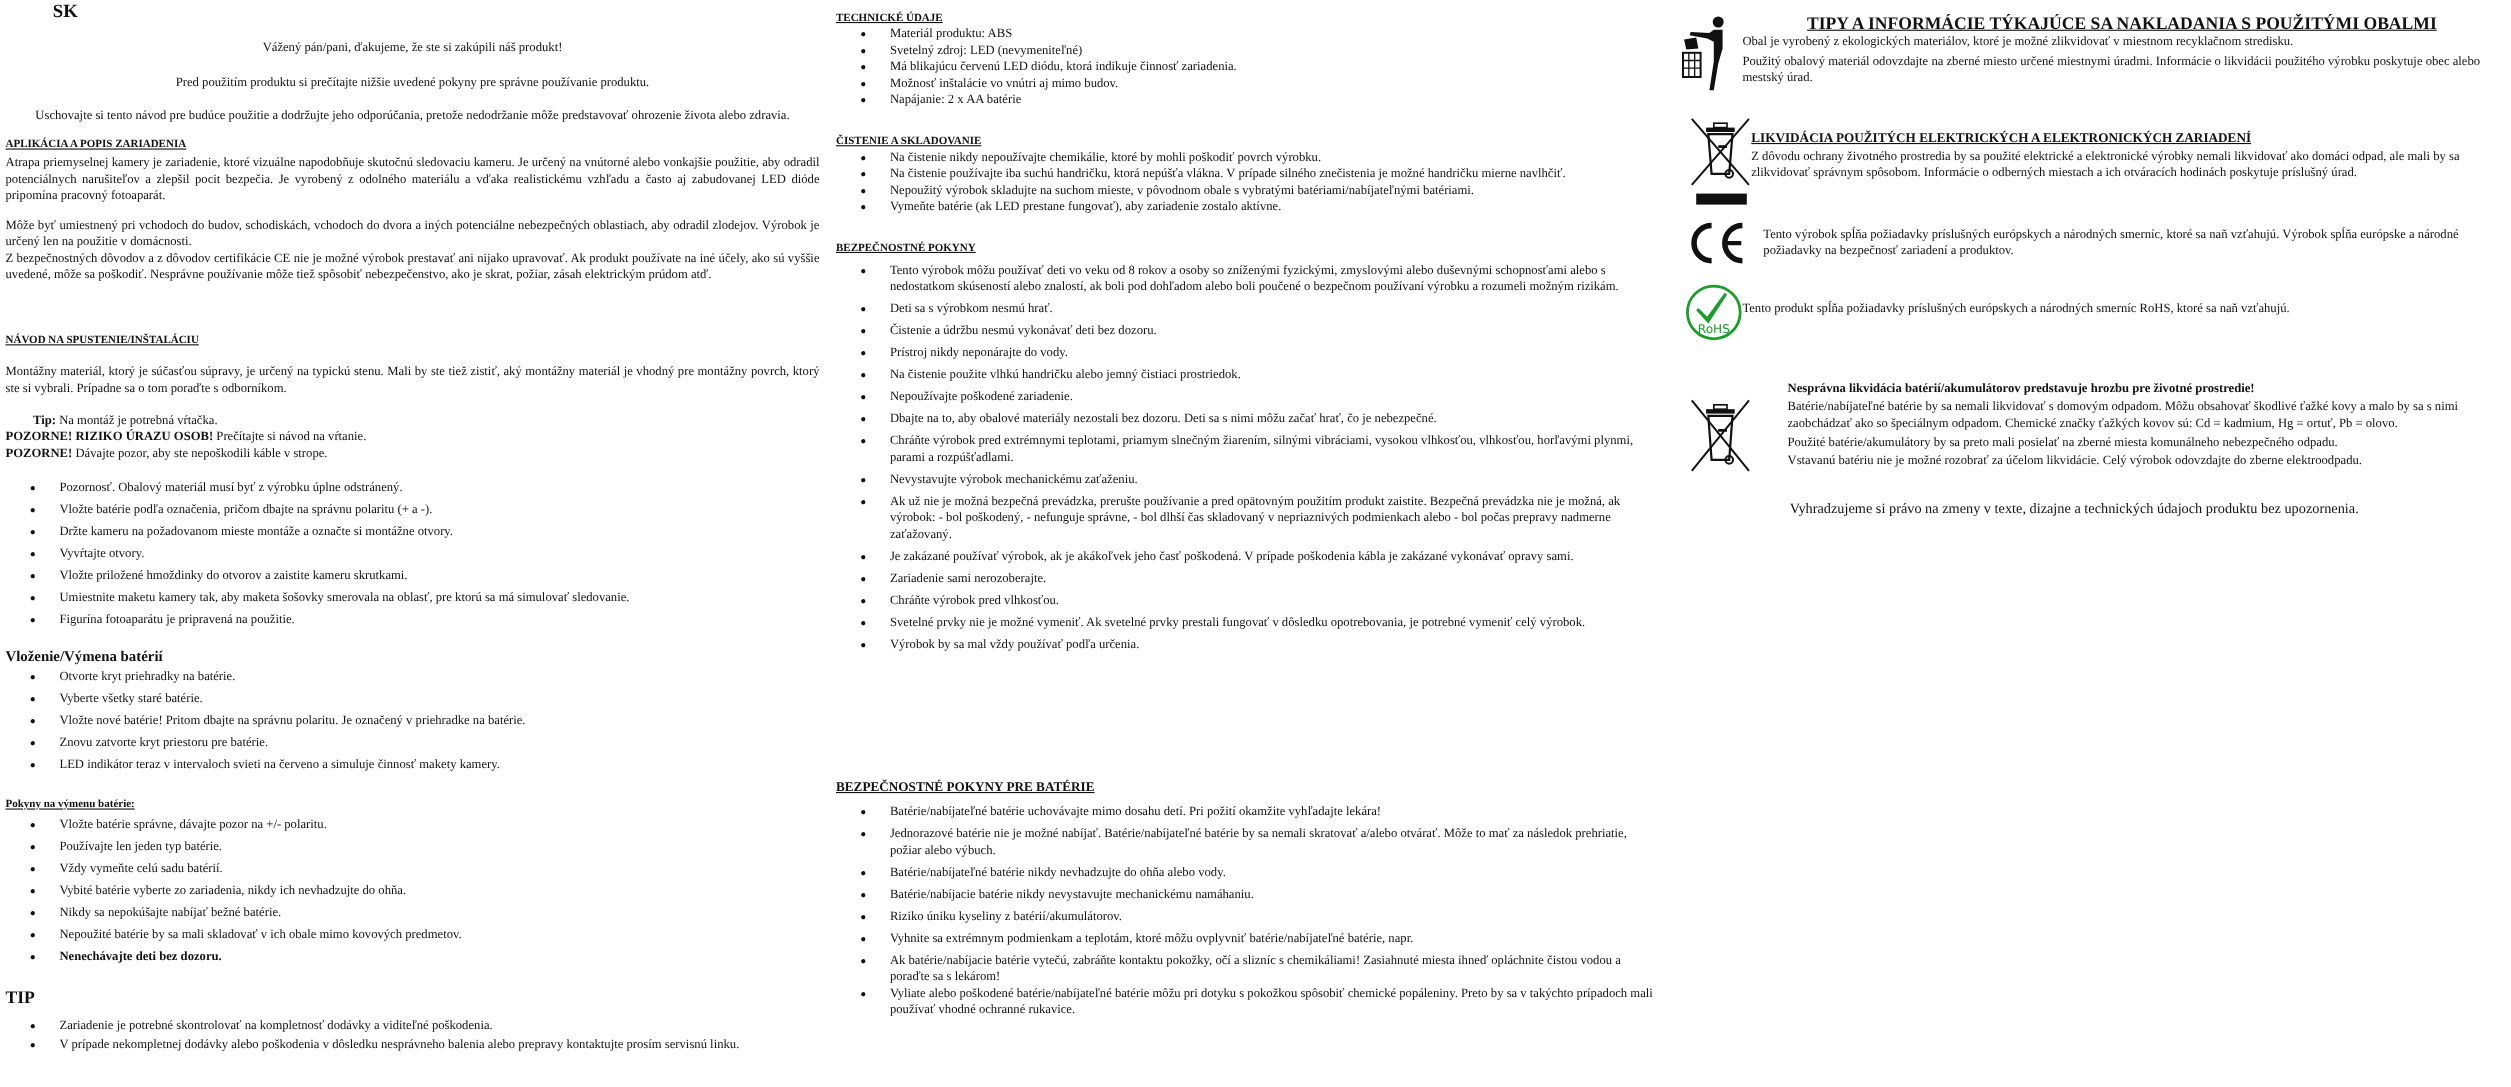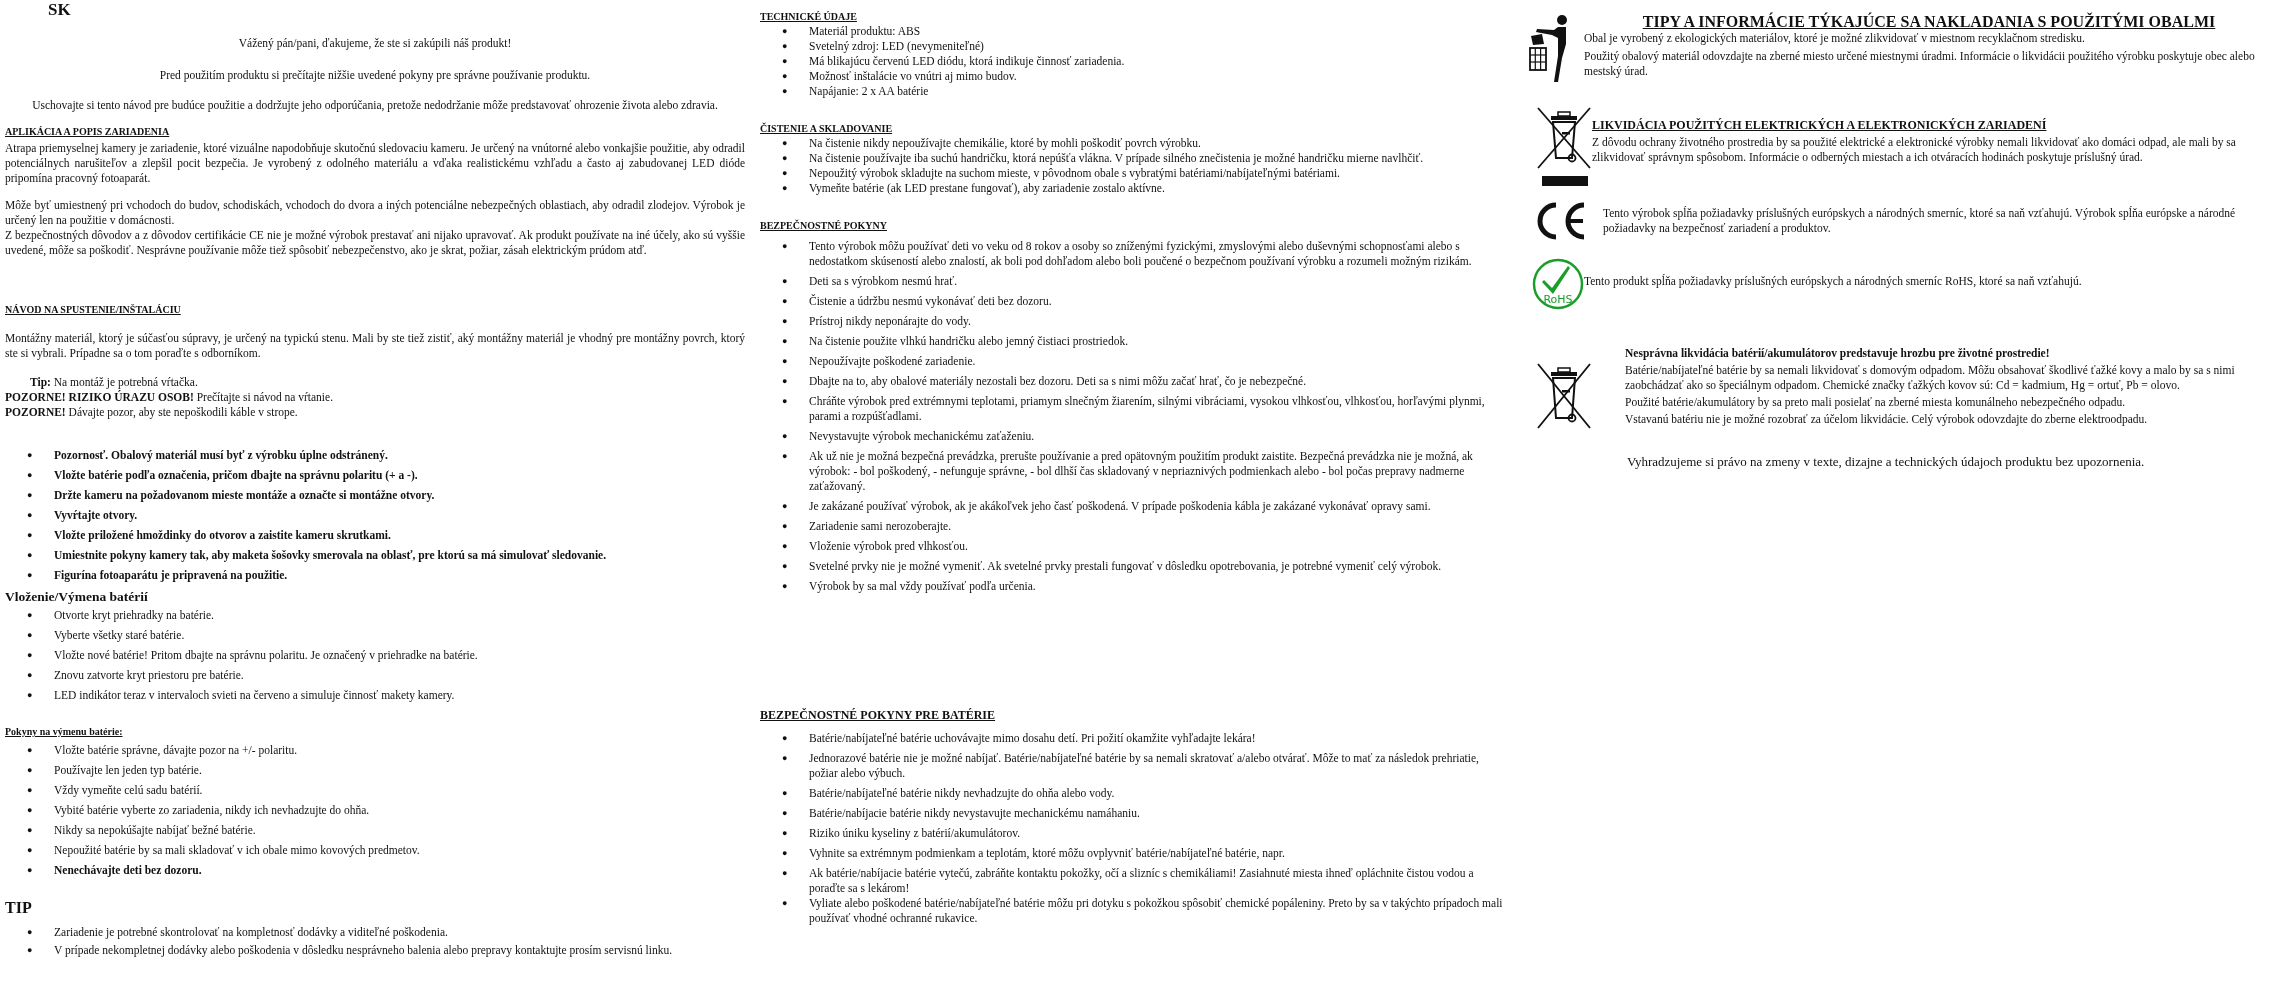--- a/index.html
+++ b/index.html
@@ -42,27 +42,27 @@
     <p style="margin-top:12px;">Môže byť umiestnený pri vchodoch do budov, schodiskách, vchodoch do dvora a iných potenciálne nebezpečných oblastiach, aby odradil zlodejov. Výrobok je určený len na použitie v domácnosti.</p>
     <p style="">Z bezpečnostných dôvodov a z dôvodov certifikácie CE nie je možné výrobok prestavať ani nijako upravovať. Ak produkt používate na iné účely, ako sú vyššie uvedené, môže sa poškodiť. Nesprávne používanie môže tiež spôsobiť nebezpečenstvo, ako je skrat, požiar, zásah elektrickým prúdom atď.</p>
   </div>
 
   <div class="abs" style="top:302px;left:0;width:740px;">
     <h3 class="h">NÁVOD NA SPUSTENIE/INŠTALÁCIU</h3>
     <p style="margin-top:14px;">Montážny materiál, ktorý je súčasťou súpravy, je určený na typickú stenu. Mali by ste tiež zistiť, aký montážny materiál je vhodný pre montážny povrch, ktorý ste si vybrali. Prípadne sa o tom poraďte s odborníkom.</p>
     <div style="margin-top:14px;margin-left:25px;"><span class="bold">Tip:</span><span> Na montáž je potrebná vŕtačka.</span></div>
     <div><span class="bold">POZORNE! RIZIKO ÚRAZU OSOB!</span><span> Prečítajte si návod na vŕtanie.</span></div>
     <div><span class="bold">POZORNE!</span><span> Dávajte pozor, aby ste nepoškodili káble v strope.</span></div>
-    <ul class="loose" style="margin-top:28px;font-weight:bold;">
+    <ul class="loose" style="margin-top:16px;">
       <li>Pozornosť. Obalový materiál musí byť z výrobku úplne odstránený.</li>
       <li>Vložte batérie podľa označenia, pričom dbajte na správnu polaritu (+ a -).</li>
       <li>Držte kameru na požadovanom mieste montáže a označte si montážne otvory.</li>
       <li>Vyvŕtajte otvory.</li>
       <li>Vložte priložené hmoždinky do otvorov a zaistite kameru skrutkami.</li>
-      <li>Umiestnite pokyny kamery tak, aby maketa šošovky smerovala na oblasť, pre ktorú sa má simulovať sledovanie.</li>
+      <li>Umiestnite maketu kamery tak, aby maketa šošovky smerovala na oblasť, pre ktorú sa má simulovať sledovanie.</li>
       <li>Figurína fotoaparátu je pripravená na použitie.</li>
     </ul>
   </div>
 
   <div class="abs" style="top:589px;left:0;width:740px;">
     <h3 class="h-plain">Vloženie/Výmena batérií</h3>
     <ul class="loose" style="margin-top:4px;">
       <li>Otvorte kryt priehradky na batérie.</li>
       <li>Vyberte všetky staré batérie.</li>
       <li>Vložte nové batérie! Pritom dbajte na správnu polaritu. Je označený v priehradke na batérie.</li>
@@ -123,21 +123,21 @@
       <li>Čistenie a údržbu nesmú vykonávať deti bez dozoru.</li>
       <li>Prístroj nikdy neponárajte do vody.</li>
       <li>Na čistenie použite vlhkú handričku alebo jemný čistiaci prostriedok.</li>
       <li>Nepoužívajte poškodené zariadenie.</li>
       <li>Dbajte na to, aby obalové materiály nezostali bez dozoru. Deti sa s nimi môžu začať hrať, čo je nebezpečné.</li>
       <li>Chráňte výrobok pred extrémnymi teplotami, priamym slnečným žiarením, silnými vibráciami, vysokou vlhkosťou, vlhkosťou, horľavými plynmi, parami a rozpúšťadlami.</li>
       <li>Nevystavujte výrobok mechanickému zaťaženiu.</li>
       <li>Ak už nie je možná bezpečná prevádzka, prerušte používanie a pred opätovným použitím produkt zaistite. Bezpečná prevádzka nie je možná, ak výrobok: - bol poškodený, - nefunguje správne, - bol dlhší čas skladovaný v nepriaznivých podmienkach alebo - bol počas prepravy nadmerne zaťažovaný.</li>
       <li>Je zakázané používať výrobok, ak je akákoľvek jeho časť poškodená. V prípade poškodenia kábla je zakázané vykonávať opravy sami.</li>
       <li>Zariadenie sami nerozoberajte.</li>
-      <li>Vloženie výrobok pred vlhkosťou.</li>
+      <li>Chráňte výrobok pred vlhkosťou.</li>
       <li>Svetelné prvky nie je možné vymeniť. Ak svetelné prvky prestali fungovať v dôsledku opotrebovania, je potrebné vymeniť celý výrobok.</li>
       <li style="margin-bottom:0;">Výrobok by sa mal vždy používať podľa určenia.</li>
     </ul>
   </div>
 
   <div class="abs" style="top:708px;left:0;width:745px;">
     <h3 class="h" style="font-size:12px;">BEZPEČNOSTNÉ POKYNY PRE BATÉRIE</h3>
     <ul class="loose" style="margin-top:8px;">
       <li>Batérie/nabíjateľné batérie uchovávajte mimo dosahu detí. Pri požití okamžite vyhľadajte lekára!</li>
       <li>Jednorazové batérie nie je možné nabíjať. Batérie/nabíjateľné batérie by sa nemali skratovať a/alebo otvárať. Môže to mať za následok prehriatie, požiar alebo výbuch.</li>

